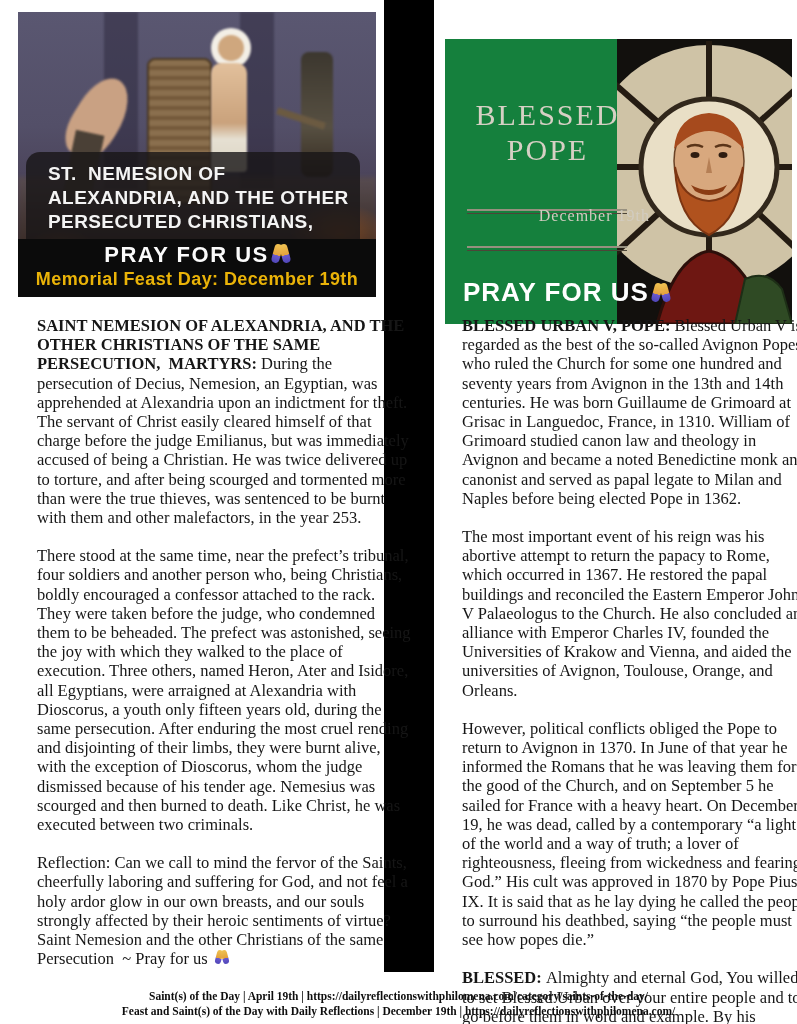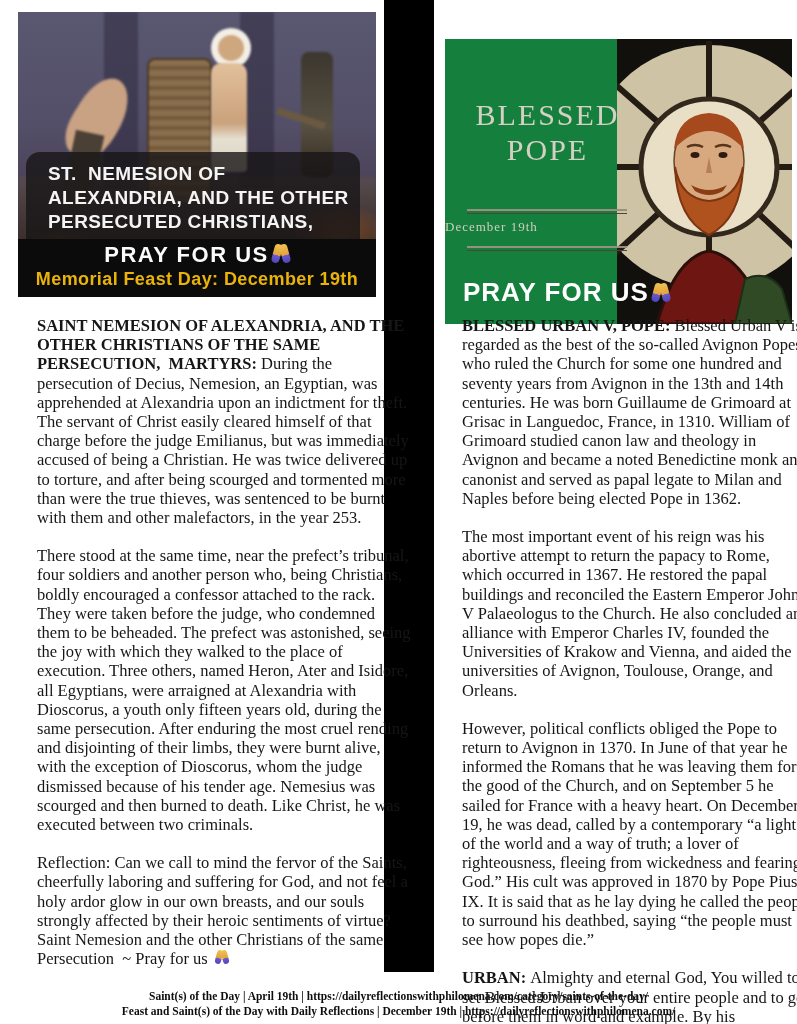--- a/index.html
+++ b/index.html
@@ -47,21 +47,21 @@
   
   .right-card{position:absolute;left:445px;top:12px;width:347px;height:285px;background:#15803d;overflow:hidden;margin-top:27px;}
   .right-card svg{position:absolute;right:0;top:0;}
   .rc-title{
     position:absolute;left:0;top:58px;width:205px;text-align:center;
     font-family:"Liberation Serif", serif;color:#d6d0c4;font-size:30px;line-height:35px;letter-spacing:2px;
   }
   .rc-rule{position:absolute;left:22px;width:160px;height:0;border-top:2px solid #97907f;border-bottom:1px solid #4d4538;padding-top:2px;}
   .rc-rule.r1{top:170px;}
   .rc-rule.r2{top:207px;}
-  .rc-date{position:absolute;left:0;top:180px;width:205px;text-align:left;color:#d2ccc0;font-size:13px;letter-spacing:1px;}
+  .rc-date{position:absolute;left:0;top:168px;width:205px;text-align:right;color:#d2ccc0;font-size:16px;letter-spacing:1px;}
   .rc-pray{position:absolute;left:18px;top:238px;font-family:"Liberation Sans", sans-serif;font-weight:bold;color:#ffffff;font-size:26px;letter-spacing:1px;}
 
   
   .pray-icon{position:relative;display:inline-block;width:14px;height:16px;vertical-align:-2px;margin-left:3px;}
   .pray-icon::before,.pray-icon::after{content:"";position:absolute;top:0;width:6px;height:14px;border-radius:3px;
     background:linear-gradient(180deg,#f0c352 0%,#e3a23c 58%,#6a5acd 60%,#4f46b8 100%);}
   .pray-icon::before{left:1px;transform:rotate(15deg);}
   .pray-icon::after{right:1px;transform:rotate(-15deg);}
   .pray-icon.large{width:18px;height:21px;vertical-align:-3px;}
   .pray-icon.large::before,.pray-icon.large::after{width:8px;height:19px;border-radius:4px;}
@@ -145,21 +145,21 @@
   <div class="article left">
     <p><b>SAINT NEMESION OF ALEXANDRIA, AND THE OTHER CHRISTIANS OF THE SAME PERSECUTION,  MARTYRS: </b><span>During the persecution of Decius, Nemesion, an Egyptian, was apprehended at Alexandria upon an indictment for theft. The servant of Christ easily cleared himself of that charge before the judge Emilianus, but was immediately accused of being a Christian. He was twice delivered up to torture, and after being scourged and tormented more than were the true thieves, was sentenced to be burnt with them and other malefactors, in the year 253.</span></p>
     <p><span>There stood at the same time, near the prefect’s tribunal, four soldiers and another person who, being Christians, boldly encouraged a confessor attached to the rack. They were taken before the judge, who condemned them to be beheaded. The prefect was astonished, seeing the joy with which they walked to the place of execution. Three others, named Heron, Ater and Isidore, all Egyptians, were arraigned at Alexandria with Dioscorus, a youth only fifteen years old, during the same persecution. After enduring the most cruel rending and disjointing of their limbs, they were burnt alive, with the exception of Dioscorus, whom the judge dismissed because of his tender age. Nemesius was scourged and then burned to death. Like Christ, he was executed between two criminals.</span></p>
     <p><span>Reflection: Can we call to mind the fervor of the Saints, cheerfully laboring and suffering for God, and not feel a holy ardor glow in our own breasts, and our souls strongly affected by their heroic sentiments of virtue? Saint Nemesion and the other Christians of the same Persecution  ~ Pray for us </span><span class="pray-icon"></span></p>
   </div>
 
   <div class="article right">
     <p><b>BLESSED URBAN V, POPE: </b><span>Blessed Urban V is regarded as the best of the so-called Avignon Popes who ruled the Church for some one hundred and seventy years from Avignon in the 13th and 14th centuries. He was born Guillaume de Grimoard at Grisac in Languedoc, France, in 1310. William of Grimoard studied canon law and theology in Avignon and became a noted Benedictine monk and canonist and served as papal legate to Milan and Naples before being elected Pope in 1362.</span></p>
     <p><span>The most important event of his reign was his abortive attempt to return the papacy to Rome, which occurred in 1367. He restored the papal buildings and reconciled the Eastern Emperor John V Palaeologus to the Church. He also concluded an alliance with Emperor Charles IV, founded the Universities of Krakow and Vienna, and aided the universities of Avignon, Toulouse, Orange, and Orleans.</span></p>
     <p><span>However, political conflicts obliged the Pope to return to Avignon in 1370. In June of that year he informed the Romans that he was leaving them for the good of the Church, and on September 5 he sailed for France with a heavy heart. On December 19, he was dead, called by a contemporary “a light of the world and a way of truth; a lover of righteousness, fleeing from wickedness and fearing God.” His cult was approved in 1870 by Pope Pius IX. It is said that as he lay dying he called the people to surround his deathbed, saying “the people must see how popes die.”</span></p>
-    <p><b>URBAN: </b><span>Almighty and eternal God, You willed to set Blessed Urban over your entire people and to go before them in word and example. By his intercession keep the pastors of Your Church together with their flocks and guide that in the way of eternal salvation. Amen </span></p>
+    <p><b>BLESSED: </b><span>Almighty and eternal God, You willed to set Blessed Urban over your entire people and to go before them in word and example. By his intercession keep the pastors of Your Church together with their flocks and guide that in the way of eternal salvation. Amen </span></p>
   </div>
 
   <div class="footer">
     <div>Saint(s) of the Day | April 19th | https://dailyreflectionswithphilomena.com/category/saints-of-the-day/</div>
     <div>Feast and Saint(s) of the Day with Daily Reflections | December 19th | https://dailyreflectionswithphilomena.com/</div>
   </div>
 
 </div>
 
 </body></html>

